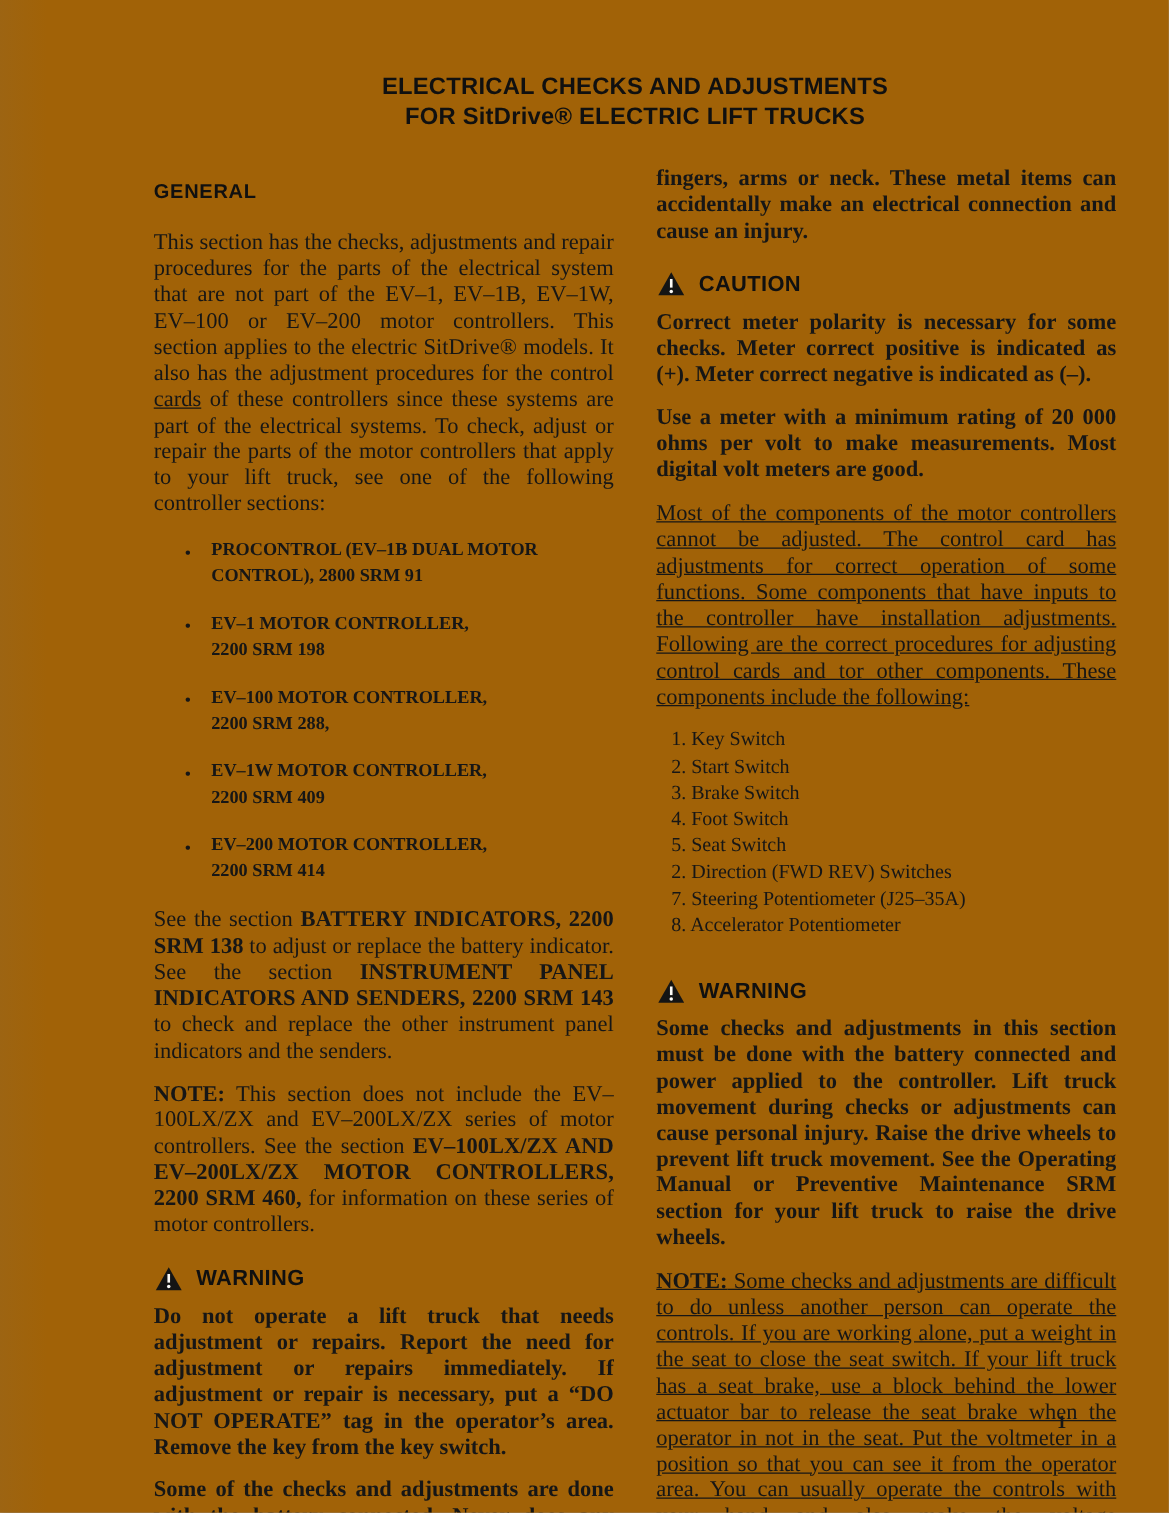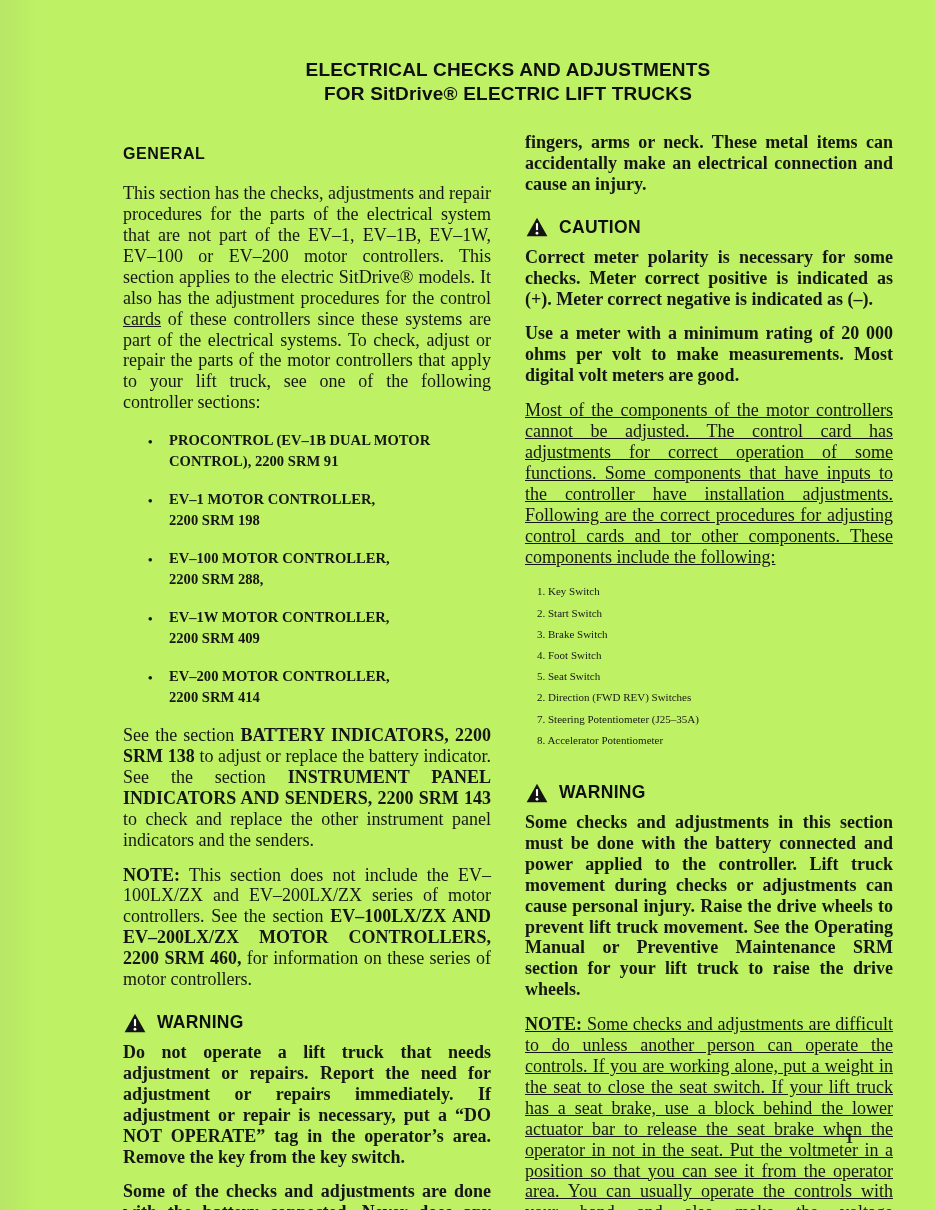--- a/index.html
+++ b/index.html
@@ -2,21 +2,21 @@
 <html><head>
 <meta charset="utf-8">
 <style>
   * { box-sizing: border-box; }
   html, body { margin: 0; padding: 0; }
   body { background: #d9d9d9; }
 
   .page {
     width: 935px;
     height: 1210px;
-    background: #bef264;
+    background: #a16207;
     position: relative;
     overflow: hidden;
     margin: 0 auto;
     font-family: "Liberation Serif", "DejaVu Serif", serif;
     color: #161616;
     box-shadow: 0 0 6px rgba(0,0,0,.35);
   }
   
   .page::before {
     content: "";
@@ -73,21 +73,21 @@
   .warn-head { display: flex; align-items: center; gap: 11px; margin: 22px 0 9px 1px; }
   .warn-icon { display: inline-flex; }
   .warn-label {
     font-family: "Liberation Sans", sans-serif;
     font-weight: bold;
     font-size: 17.5px;
     letter-spacing: .3px;
     color: #101010;
   }
 
-  .num-list { margin: 0 0 31px 0; padding: 0 0 0 12px; font-size: 11px; line-height: 21.2px; }
+  .num-list { margin: 0 0 31px 0; padding: 0 0 0 12px; font-size: 16px; line-height: 21.2px; }
   .num-list .row { white-space: nowrap; }
 
   .mt8  { margin-top: 8px; }
   .mt18 { margin-top: 18px; text-decoration: underline; }
 
   .page-num {
     position: absolute;
     right: 82px;
     top: 1130px;
     font-size: 15px;
@@ -108,21 +108,21 @@
     <div class="columns">
 
       <div class="col">
         <div class="sec-head">GENERAL</div>
 
         <p class="body"><span>This section has the checks, adjustments and repair procedures for the parts of the electrical system that are not part of the EV–1, EV–1B, EV–1W, EV–100 or EV–200 motor controllers. This section applies to the electric SitDrive® models. It also has the adjustment procedures for the control </span><span class="u">cards</span><span> of these controllers since these systems are part of the electrical systems. To check, adjust or repair the parts of the motor controllers that apply to your lift truck, see one of the following controller sections:</span></p>
 
         <ul class="bullets">
           <li>
             <span class="bullet-mark">•</span>
-            <span><span>PROCONTROL (EV–1B DUAL MOTOR</span><br><span>CONTROL), 2200 SRM 91</span></span>
+            <span><span>PROCONTROL (EV–1B DUAL MOTOR</span><br><span>CONTROL), 2800 SRM 91</span></span>
           </li>
           <li>
             <span class="bullet-mark">•</span>
             <span><span>EV–1 MOTOR CONTROLLER,</span><br><span>2200 SRM 198</span></span>
           </li>
           <li>
             <span class="bullet-mark">•</span>
             <span><span>EV–100 MOTOR CONTROLLER,</span><br><span>2200 SRM 288,</span></span>
           </li>
           <li>

